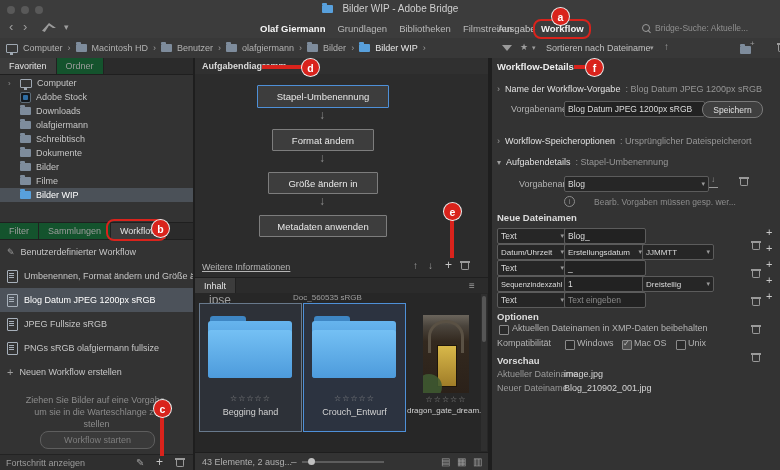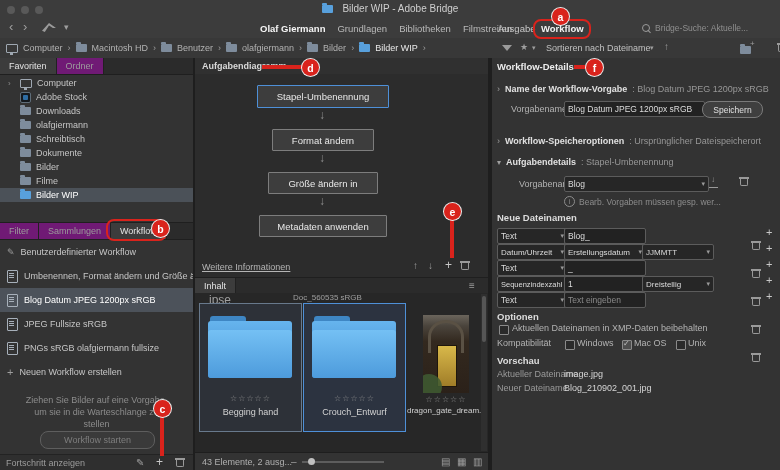--- a/index.html
+++ b/index.html
@@ -27,21 +27,21 @@
   .i-mag::after{content:"";position:absolute;bottom:0;right:0;width:4px;height:1.4px;background:#9a9a9a;transform:rotate(45deg)}
   .i-funnel{display:inline-block;width:0;height:0;border-left:5px solid transparent;border-right:5px solid transparent;border-top:6px solid #9a9a9a}
   .i-boomer{display:inline-block;width:14px;height:9px;background:#9a9a9a;clip-path:polygon(0 85%,50% 0,100% 55%,78% 55%,50% 28%,20% 100%)}
   .i-save{position:relative;display:inline-block;width:9px;height:10px}
   .i-save::before{content:"↓";position:absolute;top:-3px;left:2px;font-size:8px;color:#9a9a9a}
   .i-save::after{content:"";position:absolute;bottom:0;left:0;width:9px;height:1.4px;background:#9a9a9a}
   .i-info{width:9px;height:9px;border:1px solid #8d8d8d;border-radius:50%;display:inline-flex;align-items:center;justify-content:center;flex:none}
   .i-info::after{content:"i";font-size:7px;color:#8d8d8d}
   .glyph{color:#9e9e9e}
   
-  .tab{display:inline-flex;height:16px;padding:0 9px;align-items:center;font-size:9px;color:#9c9c9c;border-right:1px solid #212121;background:#701a75}
+  .tab{display:inline-flex;height:16px;padding:0 9px;align-items:center;font-size:9px;color:#9c9c9c;border-right:1px solid #212121;background:#14532d}
   .tab.on{background:#3c3c3c;color:#e3e3e3}
   
   .trow{height:14px;display:flex;align-items:center;gap:5px;padding-left:8px;font-size:9px;color:#c5c5c5;white-space:nowrap}
   .trow .slot{width:7px;flex:none;color:#8d8d8d;font-size:8px}
   .trow.sel{background:#4b5158;color:#fff}
   .wrow{height:24px;display:flex;align-items:center;gap:6px;padding:0 7px;font-size:9px;color:#c6c6c6;white-space:nowrap;overflow:hidden}
   .wrow.sel{background:#4c525a;color:#fff}
   
   .flowbox{position:absolute;background:#3d3d3d;border:1px solid #7d7d7d;color:#e8e8e8;font-size:9.5px;display:flex;align-items:center;justify-content:center;border-radius:1px}
   .flowbox.sel{border:1.5px solid #4e90d8}
@@ -59,21 +59,21 @@
   .dragon .door{position:absolute;left:14px;bottom:6px;width:18px;height:40px;background:linear-gradient(180deg,#d8b84a,#a07d28);border:1px solid #1e160c}
   .dragon .fern{position:absolute;left:-7px;bottom:-7px;width:26px;height:26px;border-radius:50%;background:#3f5c33;opacity:.85}
   
   .sel-ctl{background:#262626;border:1px solid #5c5c5c;border-radius:2px;height:14px;display:flex;align-items:center;justify-content:space-between;padding:0 3px;font-size:8.5px;color:#dcdcdc;position:absolute;overflow:hidden}
   .sel-ctl .car{color:#9a9a9a;font-size:7px;margin-left:3px;flex:none}
   .inp-ctl{background:#222;border:1px solid #5c5c5c;border-radius:2px;height:14px;display:flex;align-items:center;padding:0 3px;font-size:8.5px;color:#dcdcdc;position:absolute;overflow:hidden;white-space:nowrap}
   .btn{background:#3f3f3f;border:1px solid #7a7a7a;border-radius:8px;color:#e0e0e0;font-size:8.5px;display:flex;align-items:center;justify-content:center;position:absolute}
   .chk{width:8px;height:8px;border:1px solid #8a8a8a;border-radius:1px;display:inline-block;background:#2a2a2a;position:absolute}
   .chk.on{background:#4e4e4e}
   .chk.on::after{content:"✓";position:absolute;top:-2px;left:0;font-size:8px;color:#c2c2c2}
-  .sec-title{font-size:9px;font-weight:700;color:#e0e0e0}
+  .sec-title{font-size:9px;font-weight:400;color:#e0e0e0}
   .sec-val{font-size:9px;color:#979797}
   .hdr{font-size:9.5px;font-weight:700;color:#ececec}
   .lbl{font-size:9px;color:#b3b3b3}
   
   .badge{position:absolute;width:17px;height:17px;border-radius:50%;background:#d9231c;color:#fff;font-weight:700;font-size:10.5px;display:flex;align-items:center;justify-content:center;z-index:90;box-shadow:0 0 0 1px #ededed}
   .redline{position:absolute;background:#d9231c;z-index:85}
   .redbox{position:absolute;border:2px solid #d9231c;border-radius:8px;z-index:85;pointer-events:none}
 </style>
 </head>
 <body>
@@ -326,21 +326,21 @@
     <span class="sec-title">Aufgabendetails</span>
     <span class="sec-val">:  Stapel-Umbenennung</span>
   </div>
   <span class="ab lbl nowrap" style="left:519px;top:179px">Vorgabename</span>
   <div class="sel-ctl" style="left:564px;top:176px;width:137px">
       <span>Blog</span>
       <span class="car">▾</span>
     </div>
   <span class="ab i-save" style="left:709px;top:178px"></span>
   <span class="ab i-trash" style="left:728px;top:177px"></span>
-  <div class="ab nowrap" style="left:564px;top:196px;display:flex;gap:4px;align-items:center">
+  <div class="ab nowrap" style="left:564px;top:196px;display:flex;gap:19px;align-items:center">
     <span class="i-info"></span>
     <span style="font-size:8.5px;color:#8d8d8d">Bearb. Vorgaben müssen gesp. wer...</span>
   </div>
 
   <span class="ab nowrap" style="left:497px;top:212px;font-size:9.5px;font-weight:600;color:#dcdcdc">Neue Dateinamen</span>
 
   
   <div>
     <div class="sel-ctl" style="left:497px;top:228px;width:63px">
         <span>Text</span>

